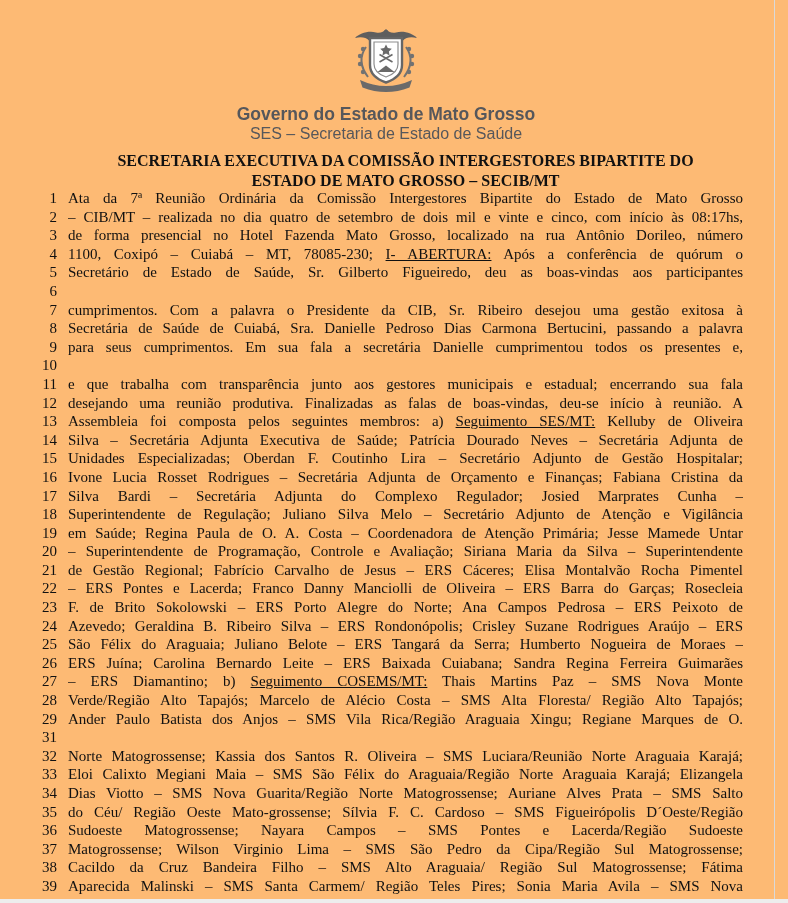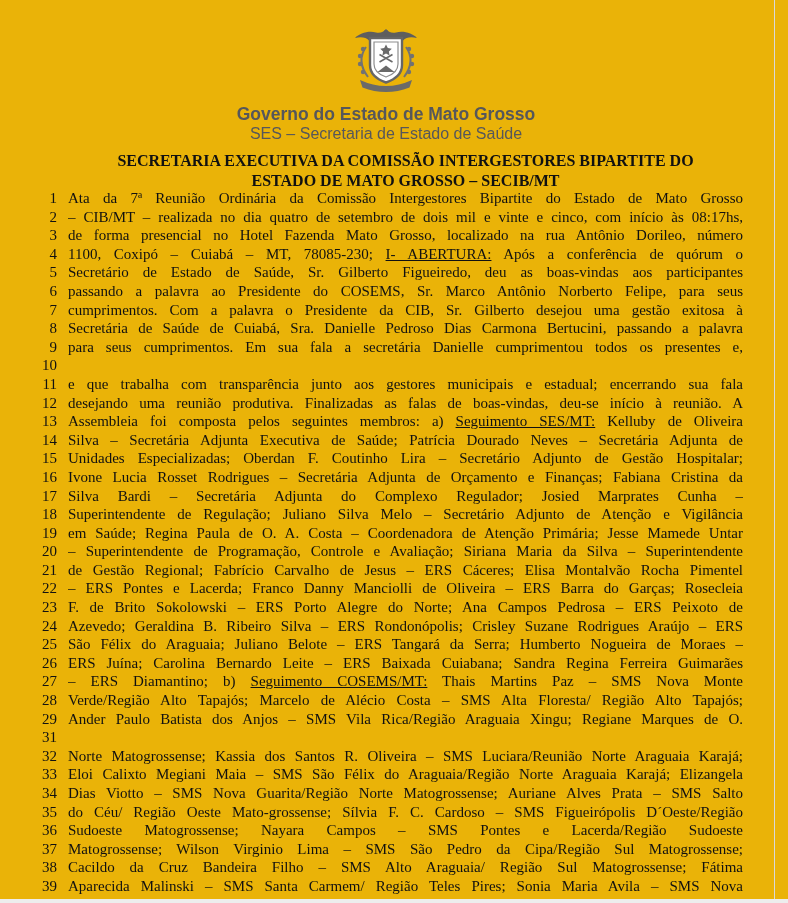--- a/index.html
+++ b/index.html
@@ -1,20 +1,20 @@
 <!DOCTYPE html>
 <html><head>
 <meta charset="utf-8">
 <style>
   * { margin:0; padding:0; box-sizing:border-box; }
   html,body { background:#fff; }
   .page {
     position:relative;
     width:788px; height:903px;
-    background:#eab308;
+    background:#fdba74;
     overflow:hidden;
     font-family:"Liberation Serif", serif;
     color:#141414;
   }
   
   .page-header { position:absolute; top:0; left:0; right:16px; text-align:center; }
   .emblem { margin-top:27px; display:inline-block; }
   .org-name {
     margin-top:8px;
     font-family:"Liberation Sans", sans-serif;
@@ -117,26 +117,25 @@
     <span class="line-text"><span>1100, Coxipó – Cuiabá – MT, 78085-230; </span><span class="b u">I- ABERTURA:</span><span> Após a conferência de quórum o</span></span>
   </div>
 
   <div class="line-row">
     <span class="line-num">5</span>
     <span class="line-text"><span>Secretário de Estado de Saúde, Sr. Gilberto Figueiredo, deu as boas-vindas aos participantes</span></span>
   </div>
 
   <div class="line-row">
     <span class="line-num">6</span>
-    <span class="line-text"><span>passando a palavra ao Presidente do COSEMS, Sr. Marco Antônio Norberto Felipe, para seus</span></span>
   </div>
 
   <div class="line-row">
     <span class="line-num">7</span>
-    <span class="line-text"><span>cumprimentos. Com a palavra o Presidente da CIB, Sr. Gilberto desejou uma gestão exitosa à</span></span>
+    <span class="line-text"><span>cumprimentos. Com a palavra o Presidente da CIB, Sr. Ribeiro desejou uma gestão exitosa à</span></span>
   </div>
 
   <div class="line-row">
     <span class="line-num">8</span>
     <span class="line-text"><span>Secretária de Saúde de Cuiabá, Sra. Danielle Pedroso Dias Carmona Bertucini, passando a palavra</span></span>
   </div>
 
   <div class="line-row">
     <span class="line-num">9</span>
     <span class="line-text"><span>para seus cumprimentos. Em sua fala a secretária Danielle cumprimentou todos os presentes e,</span></span>

